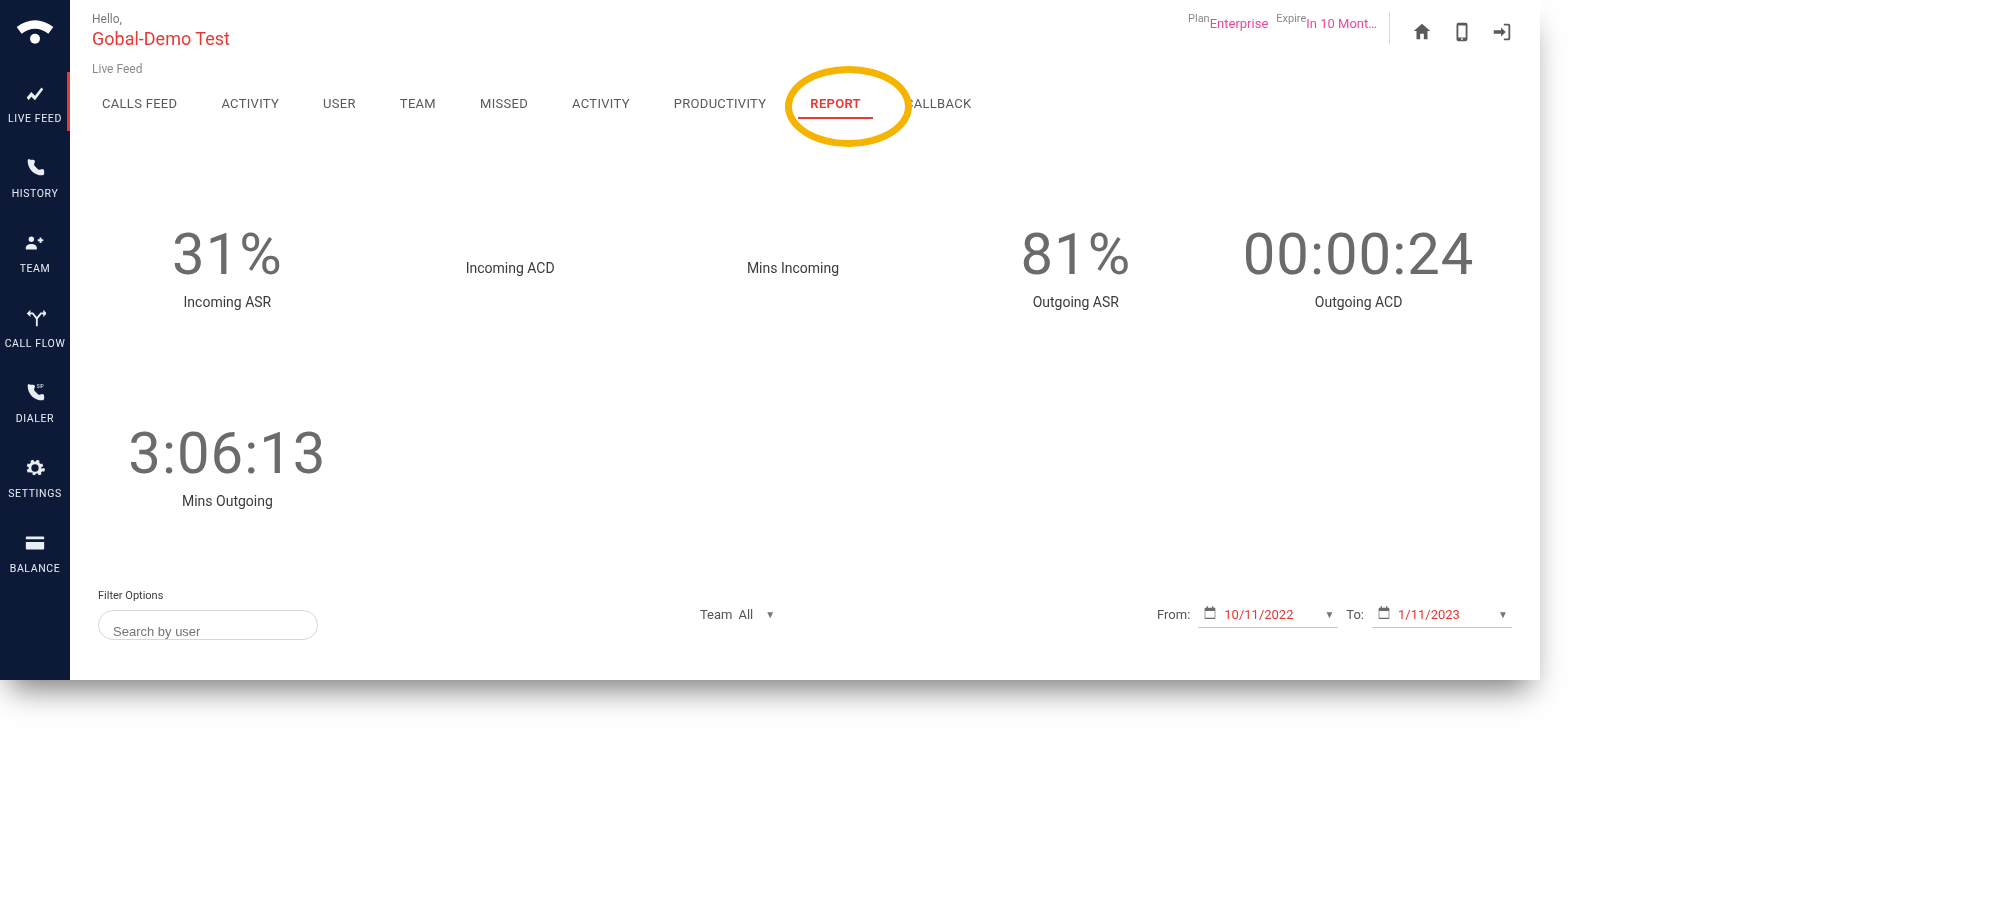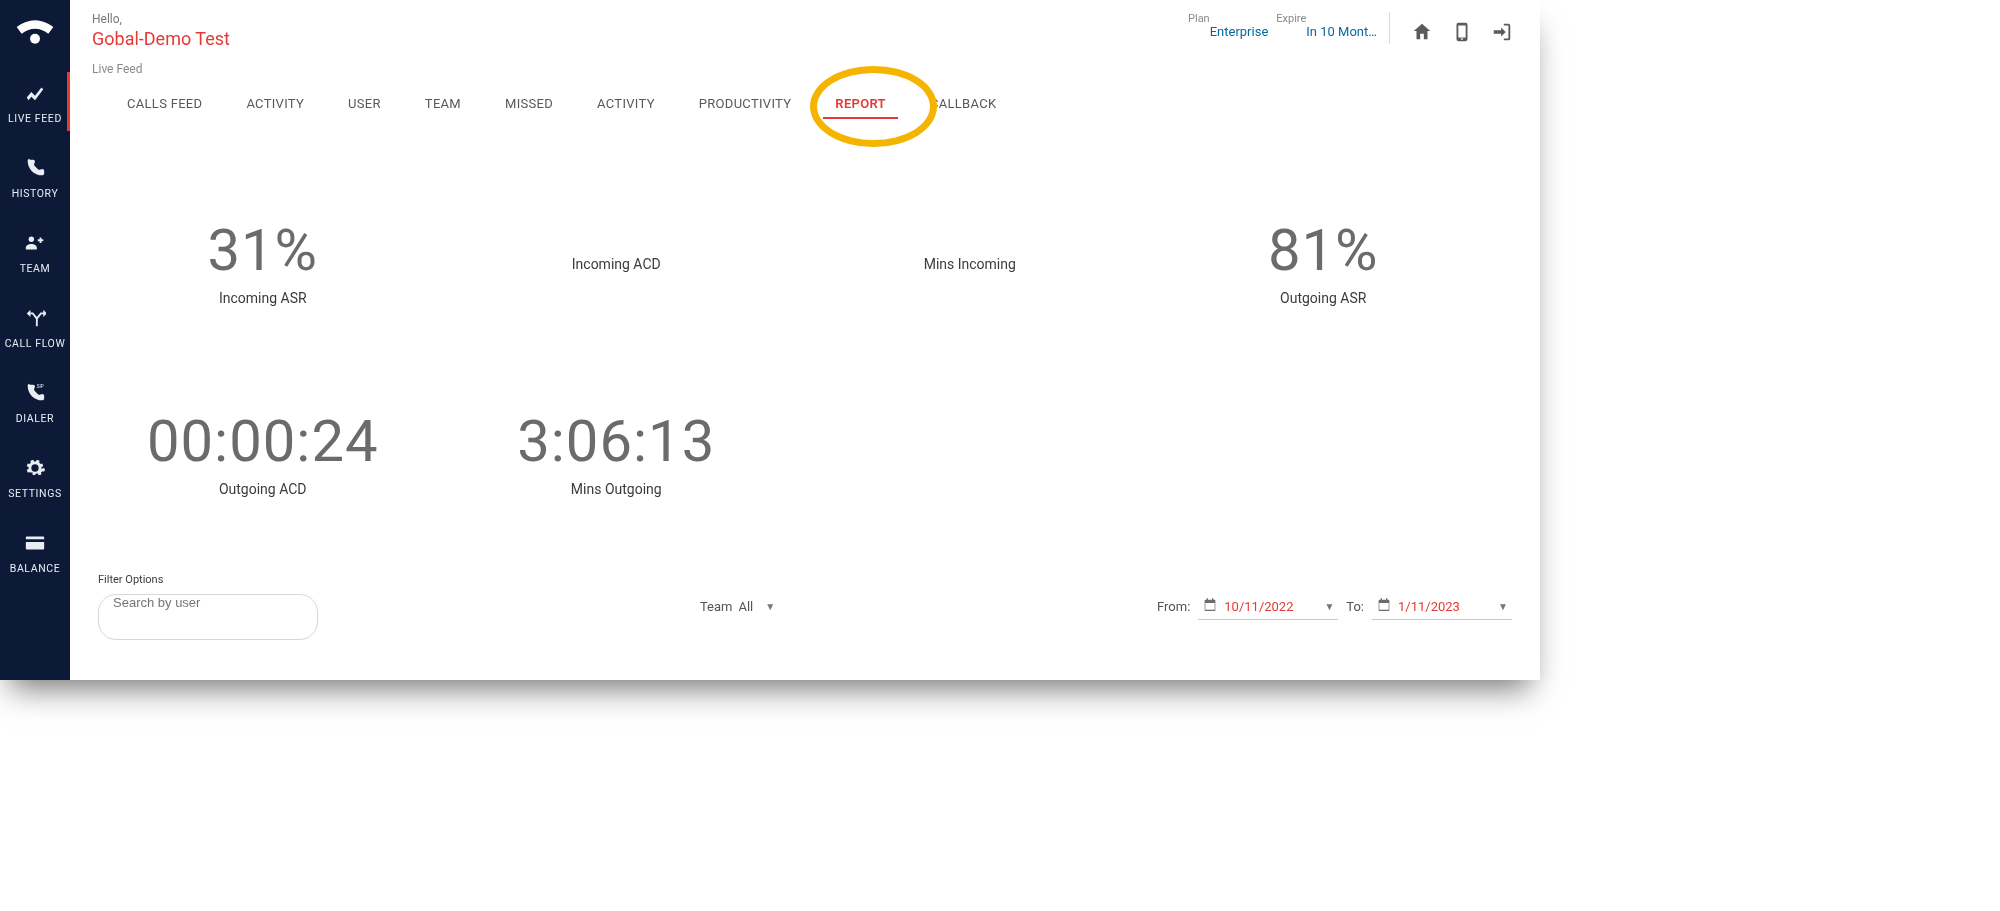--- a/index.html
+++ b/index.html
@@ -75,41 +75,40 @@
     align-items:flex-start;
     padding:12px 18px 4px 22px;
   }
   .greet-block { display:flex; flex-direction:column; }
   .greet-small { font-size:12px; color:#7a7a7a; }
   .greet-name { font-size:18px; color:#e53935; margin-top:2px; }
   .header-spacer { flex:1; }
   .plan-block { display:flex; gap:8px; align-items:flex-start; }
   .plan-col { display:flex; flex-direction:row; align-items:flex-start; }
   .plan-label { font-size:11px; color:#8a8a8a; }
-  .plan-value { font-size:13px; color:#0369a1; margin-top:12px; white-space:nowrap; }
+  .plan-value { font-size:13px; color:#ec4899; margin-top:4px; white-space:nowrap; }
   .vline { width:1px; height:32px; background:#d9d9d9; margin:0 12px; }
   .hdr-icon {
     width:40px; height:40px;
     display:flex; align-items:center; justify-content:center;
     cursor:pointer;
     color:#5b5b5b;
   }
   .hdr-icon svg { width:22px; height:22px; fill:#5b5b5b; }
   
   .subheader {
     padding:6px 22px 0 22px;
     font-size:12px;
     color:#8a8a8a;
   }
   .tabs {
     display:flex;
     gap:40px;
     padding:12px 30px 0 30px;
     position:relative;
-    margin-left:25px;
   }
   .tab {
     font-size:13px;
     letter-spacing:.3px;
     color:#595959;
     padding:8px 2px 14px 2px;
     cursor:pointer;
     position:relative;
     white-space:nowrap;
   }
@@ -128,21 +127,21 @@
   .oval-annot {
     position:absolute;
     border:7px solid #f4b400;
     border-radius:50%/50%;
     pointer-events:none;
   }
   
   .stats {
     flex:1;
     display:grid;
-    grid-template-columns:repeat(4,1fr);
+    grid-template-columns:repeat(5,1fr);
     grid-template-rows:repeat(2,1fr);
     padding:40px 40px 10px 16px;
   }
   .stat-cell {
     display:flex;
     flex-direction:column;
     align-items:center;
     justify-content:center;
   }
   .stat-value {
@@ -164,24 +163,24 @@
     gap:24px;
   }
   .filter-title {
     font-size:11px;
     color:#3b3b3b;
     margin-bottom:8px;
   }
   .search-pill {
     border:1px solid #d7d7d7;
     border-radius:18px;
-    height:46px;
+    height:30px;
     width:220px;
     display:flex;
-    align-items:flex-start;
+    align-items:flex-end;
     padding:0 14px;
   }
   .search-pill input {
     border:none; outline:none;
     width:100%;
     font-size:13px;
     color:#555;
     background:transparent;
   }
   .filter-spacer { flex:1; }

